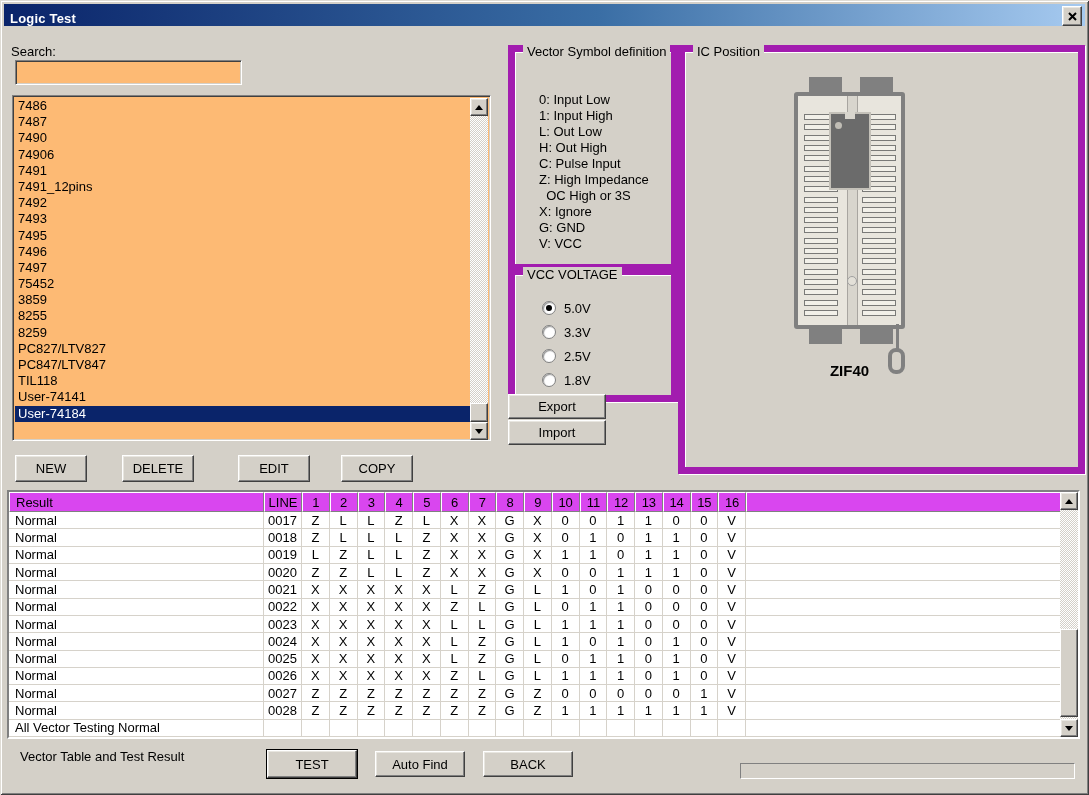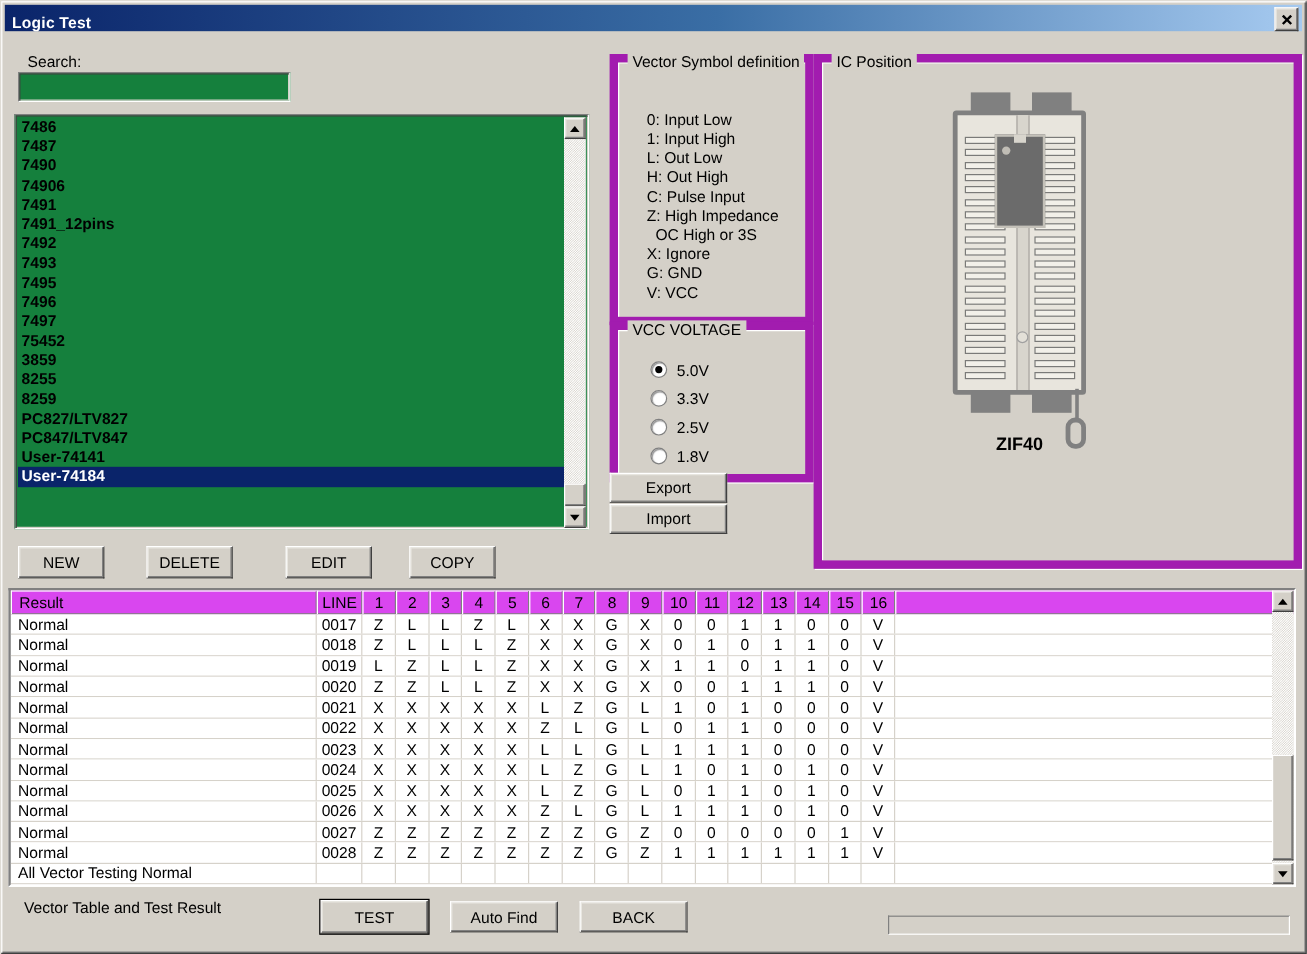--- a/index.html
+++ b/index.html
@@ -11,26 +11,26 @@
     background:linear-gradient(to right,#0a246a,#3a6ea5 55%,#a6caf0);display:flex;align-items:flex-end;}
   .title{color:#fff;font-weight:bold;font-size:13px;padding-left:6px;letter-spacing:.2px;}
   .closebtn{position:absolute;right:3px;top:2px;width:18px;height:18px;background:#d4d0c8;
     border:1px solid;border-color:#fff #404040 #404040 #fff;box-shadow:inset -1px -1px 0 #808080,inset 1px 1px 0 #e8e6e0;
     display:flex;align-items:center;justify-content:center;}
   
   .btn{position:absolute;background:#d4d0c8;border:1px solid;border-color:#fff #404040 #404040 #fff;
     box-shadow:inset -1px -1px 0 #808080,inset 1px 1px 0 #e8e6e0;
     display:flex;align-items:center;justify-content:center;font-size:13px;cursor:default;}
   .btn.default{outline:1px solid #000;}
-  .sunken{background:#15803d;border:1px solid;border-color:#808080 #fff #fff #808080;
-    box-shadow:inset 1px 1px 0 #404040,inset -1px -1px 0 #d4d0c8;font-weight:bold;}
+  .sunken{background:#fdba74;border:1px solid;border-color:#808080 #fff #fff #808080;
+    box-shadow:inset 1px 1px 0 #404040,inset -1px -1px 0 #d4d0c8;}
   .group{position:absolute;border:7px solid #a21caf;box-shadow:inset 1px 1px 0 #fff,1px 1px 0 #fff;}
   .group-label{position:absolute;top:-8px;left:8px;background:#d4d0c8;padding:0 4px;font-size:13px;white-space:nowrap;}
   
-  .search-label{position:absolute;left:23px;top:44px;}
+  .search-label{position:absolute;left:11px;top:44px;}
   .search-input{position:absolute;left:15px;top:60px;width:227px;height:25px;box-sizing:border-box;
     font-family:"Liberation Sans",sans-serif;font-size:13px;padding:2px 4px;outline:none;}
   
   .listbox{position:absolute;left:12px;top:95px;width:479px;height:346px;box-sizing:border-box;overflow:hidden;}
   .lb-items{position:absolute;left:2px;top:2px;right:20px;bottom:2px;overflow:hidden;}
   .lb-item{height:16.2px;line-height:16.2px;padding-left:3px;white-space:nowrap;}
   .lb-item.sel{background:#0a246a;color:#fff;}
   
   .vscroll{position:absolute;width:18px;background:#d4d0c8;}
   .sb-btn{position:absolute;left:0;width:18px;height:18px;background:#d4d0c8;border:1px solid;
@@ -119,20 +119,21 @@
         <div class="lb-item">7493</div>
         <div class="lb-item">7495</div>
         <div class="lb-item">7496</div>
         <div class="lb-item">7497</div>
         <div class="lb-item">75452</div>
         <div class="lb-item">3859</div>
         <div class="lb-item">8255</div>
         <div class="lb-item">8259</div>
         <div class="lb-item">PC827/LTV827</div>
         <div class="lb-item">PC847/LTV847</div>
+        <div class="lb-item">TIL118</div>
         <div class="lb-item">User-74141</div>
         <div class="lb-item sel">User-74184</div>
       </div>
     <div class="vscroll" style="right:2px;top:2px;height:342px;">
       <div class="sb-btn" style="top:0;">
           <span class="arr-up"></span>
         </div>
       <div class="sb-track" style="top:18px;height:306px;"></div>
       <div class="sb-thumb" style="top:305px;height:19px;"></div>
       <div class="sb-btn" style="top:324px;">

